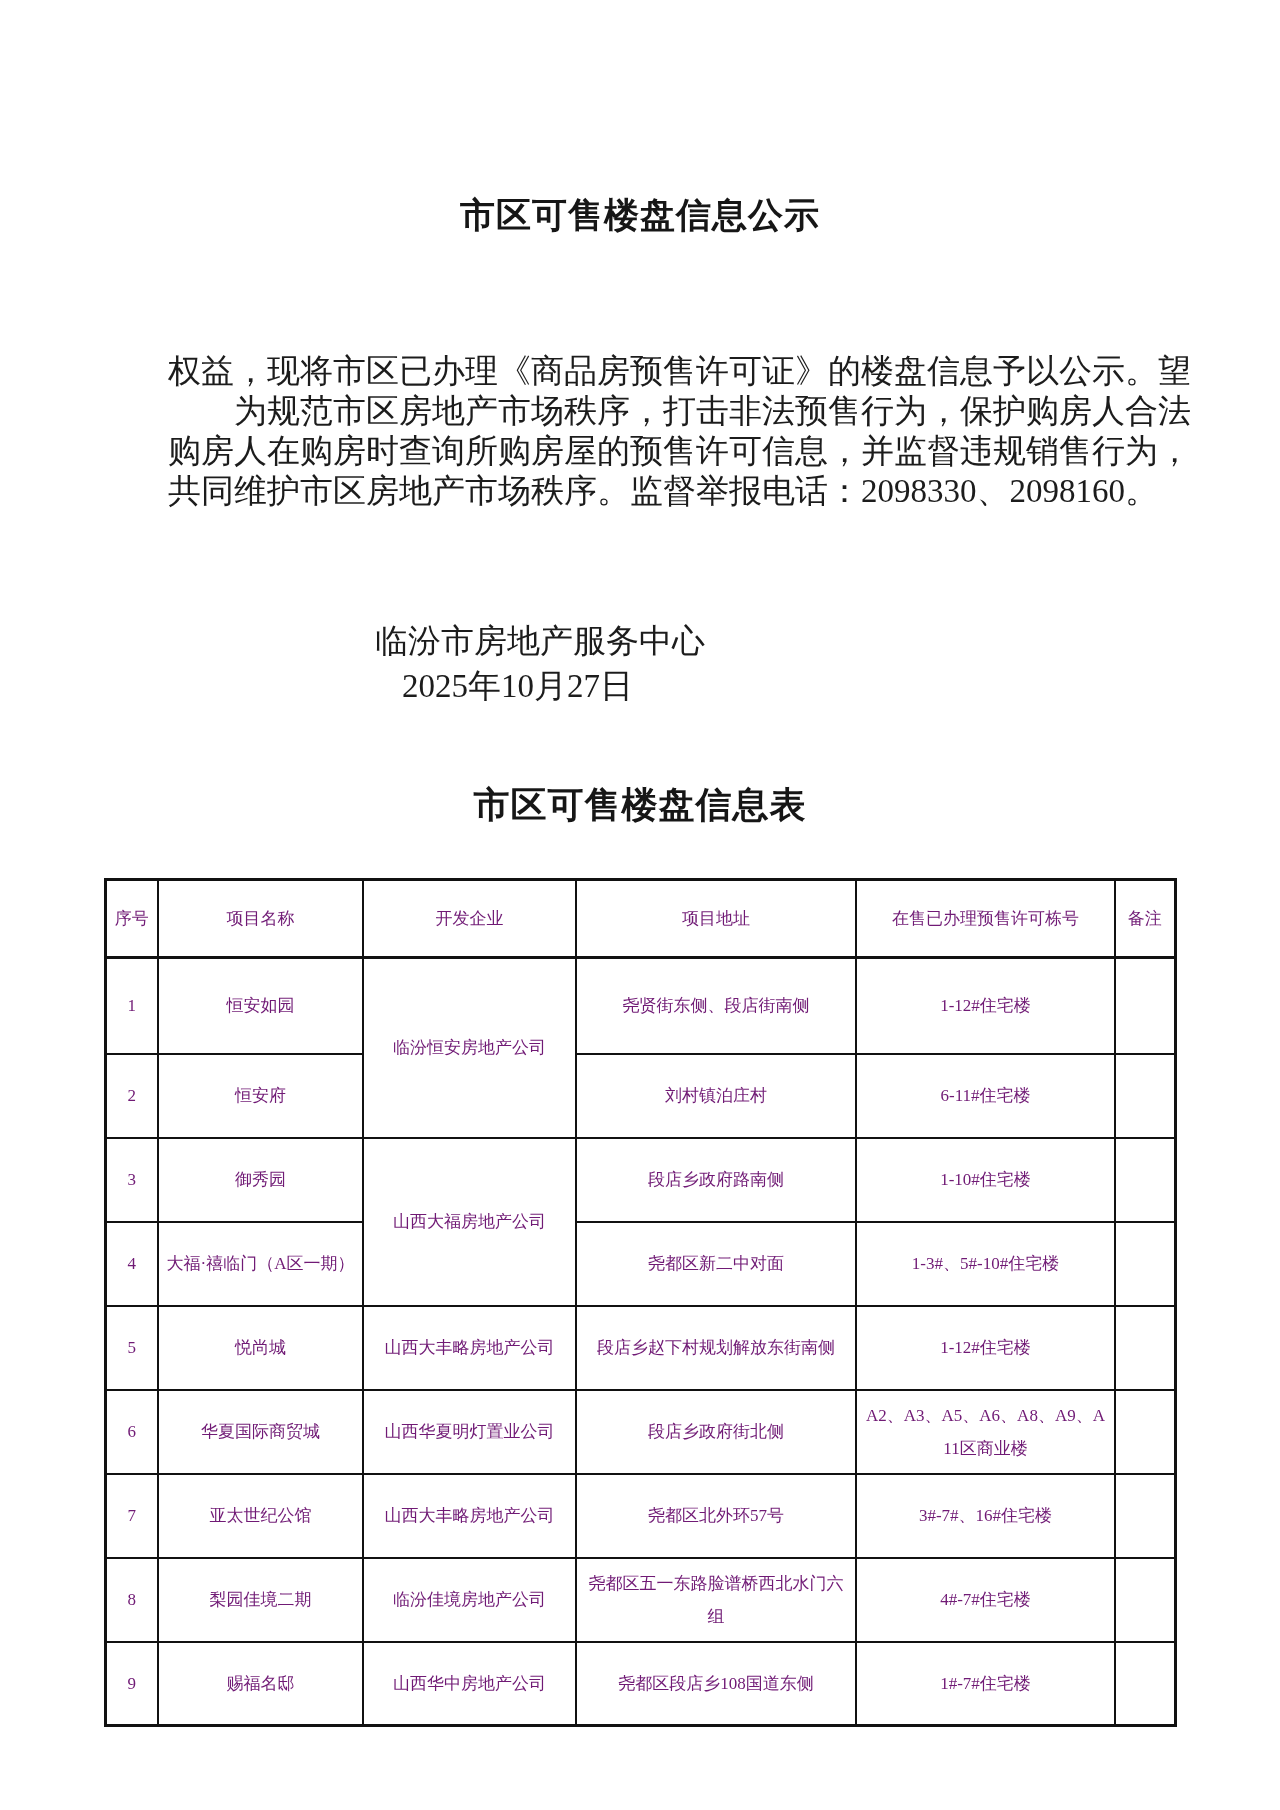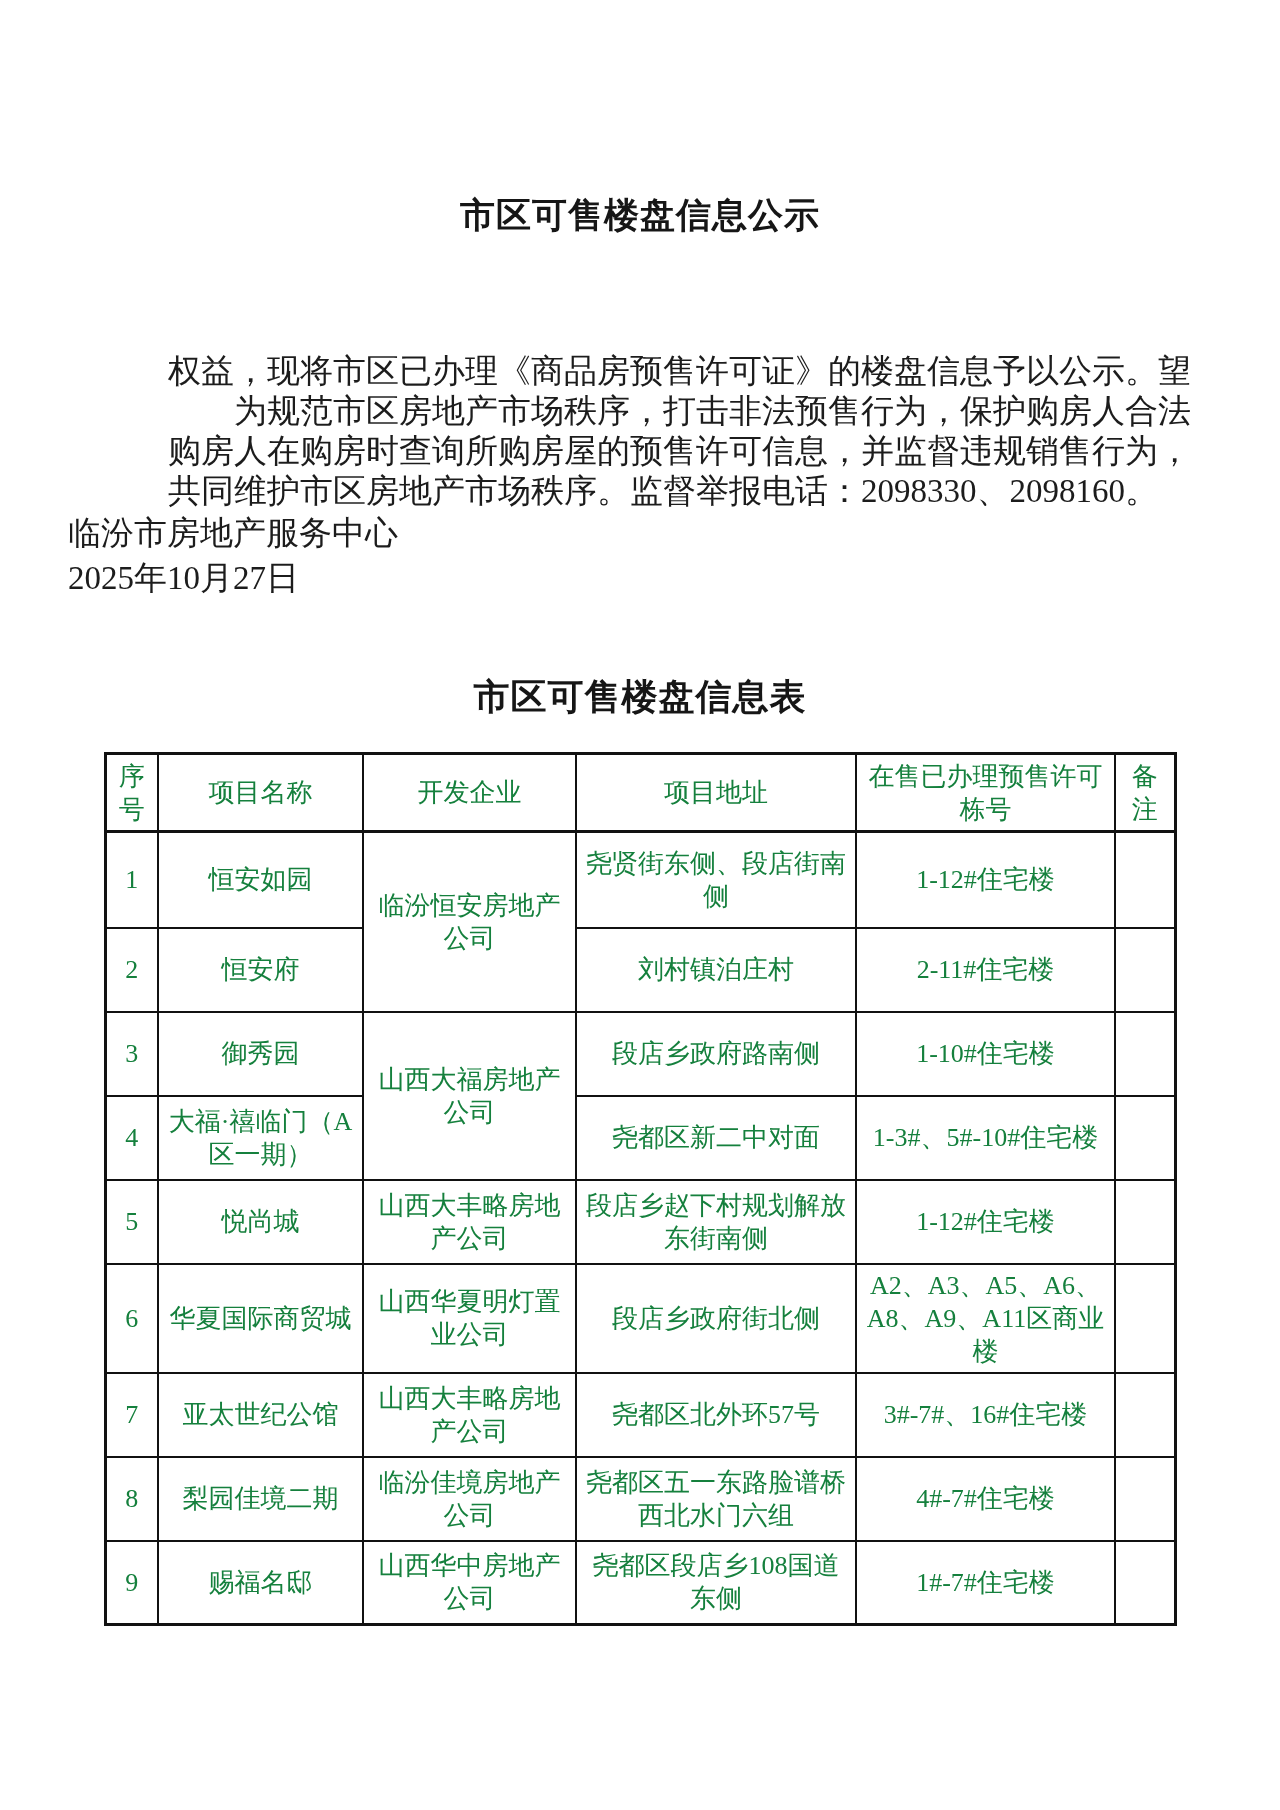--- a/index.html
+++ b/index.html
@@ -26,43 +26,44 @@
     margin-top: 112px;
     margin-left: 100px;
     margin-right: 100px;
     font-size: 33px;
     line-height: 40px;
     color: #1c1c1c;
   }
   .notice .line { white-space: nowrap; }
   .notice .line.first { text-indent: 2em; }
   .signature {
+    margin-top: 108px;
     margin-right: 200px;
-    text-align: left;
+    text-align: center;
     font-size: 33px;
     line-height: 45px;
     color: #1c1c1c;
   }
   .signature .date { padding-right: 45px; }
   .table-title {
     margin-top: 72px;
     text-align: center;
     font-size: 36px;
     font-weight: 700;
     letter-spacing: 1px;
     color: #161616;
   }
   table.info {
-    margin: 30px auto 0 auto;
+    margin: 48px auto 0 auto;
     width: 1070px;
     border-collapse: collapse;
     table-layout: fixed;
     border: 3px solid #111111;
-    font-size: 26px;
-    color: #15803d;
+    font-size: 17px;
+    color: #701a75;
   }
   table.info th, table.info td {
     border: 2px solid #111111;
     text-align: center;
     vertical-align: middle;
     padding: 4px 6px;
     line-height: 33px;
     font-weight: 400;
     word-break: break-all;
   }
@@ -122,21 +123,21 @@
         <td>恒安如园</td>
         <td rowspan="2">临汾恒安房地产公司</td>
         <td>尧贤街东侧、段店街南侧</td>
         <td>1-12#住宅楼</td>
         <td></td>
       </tr>
       <tr>
         <td>2</td>
         <td>恒安府</td>
         <td>刘村镇泊庄村</td>
-        <td>2-11#住宅楼</td>
+        <td>6-11#住宅楼</td>
         <td></td>
       </tr>
       <tr>
         <td>3</td>
         <td>御秀园</td>
         <td rowspan="2">山西大福房地产公司</td>
         <td>段店乡政府路南侧</td>
         <td>1-10#住宅楼</td>
         <td></td>
       </tr>

